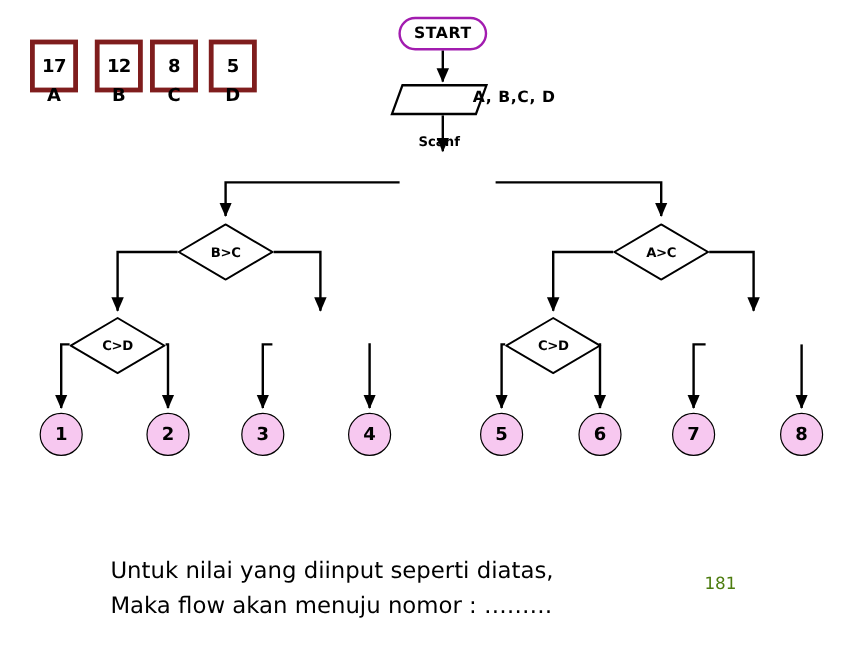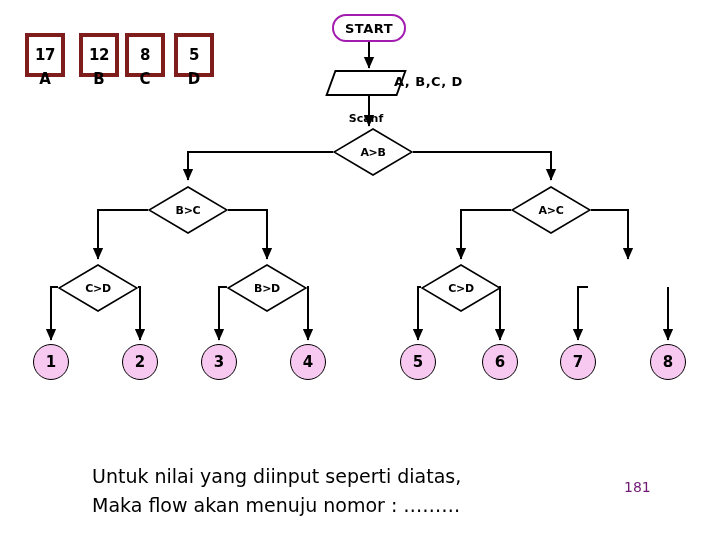--- a/index.html
+++ b/index.html
@@ -168,25 +168,25 @@
     line-height: 29px;
     font-weight: normal;
     font-family: "DejaVu Sans", sans-serif;
     white-space: nowrap;
     margin-top: 20px;
   }
   #caption div { letter-spacing: 0px; }
 
   #page-number {
     position: absolute;
-    left: 624px;
+    left: 587px;
     top: 479px;
     font-size: 14px;
     font-family: "DejaVu Sans", sans-serif;
-    color: #701a75;
+    color: #4d7c0f;
   }
 </style>
 </head>
 <body>
 
 <div id="slide">
 
   <svg id="wires" viewBox="0 0 720 540" width="720" height="540">
     <defs>
       <marker id="arrow" markerWidth="7" markerHeight="7" refX="5.6" refY="3" orient="auto" markerUnits="strokeWidth">
@@ -236,26 +236,20 @@
   <div id="start-node">
     <span>START</span>
   </div>
 
   <div id="scanf-node">
     <div class="para"></div>
     <div class="para-text">Scanf</div>
   </div>
   <div id="scanf-args">A, B,C, D</div>
 
-  <div class="diamond" style="left:333px; top:128px;">
-    <svg class="shape" viewBox="0 0 80 48">
-      <polygon points="40,1 79,24 40,47 1,24" fill="#ffffff" stroke="#000000" stroke-width="1.6"></polygon>
-    </svg>
-    <div class="dlabel">A&gt;B</div>
-  </div>
 
   <div class="diamond" style="left:511px; top:186px;">
     <svg class="shape" viewBox="0 0 80 48">
       <polygon points="40,1 79,24 40,47 1,24" fill="#ffffff" stroke="#000000" stroke-width="1.6"></polygon>
     </svg>
     <div class="dlabel">A&gt;C</div>
   </div>
 
   <div class="diamond" style="left:148px; top:186px;">
     <svg class="shape" viewBox="0 0 80 48">
@@ -264,26 +258,20 @@
     <div class="dlabel">B&gt;C</div>
   </div>
 
   <div class="diamond" style="left:58px; top:264px;">
     <svg class="shape" viewBox="0 0 80 48">
       <polygon points="40,1 79,24 40,47 1,24" fill="#ffffff" stroke="#000000" stroke-width="1.6"></polygon>
     </svg>
     <div class="dlabel">C&gt;D</div>
   </div>
 
-  <div class="diamond" style="left:227px; top:264px;">
-    <svg class="shape" viewBox="0 0 80 48">
-      <polygon points="40,1 79,24 40,47 1,24" fill="#ffffff" stroke="#000000" stroke-width="1.6"></polygon>
-    </svg>
-    <div class="dlabel">B&gt;D</div>
-  </div>
 
   <div class="diamond" style="left:421px; top:264px;">
     <svg class="shape" viewBox="0 0 80 48">
       <polygon points="40,1 79,24 40,47 1,24" fill="#ffffff" stroke="#000000" stroke-width="1.6"></polygon>
     </svg>
     <div class="dlabel">C&gt;D</div>
   </div>
 
 
   <div class="result-circle" style="left:33px;  top:344px;">1</div>

